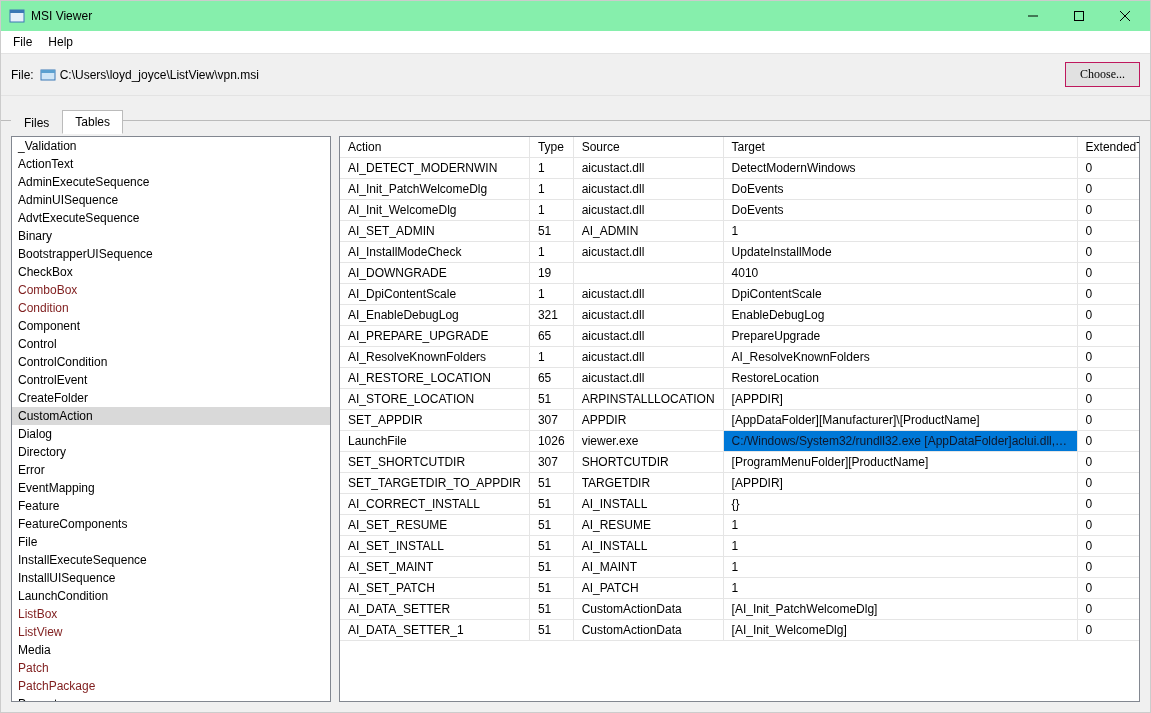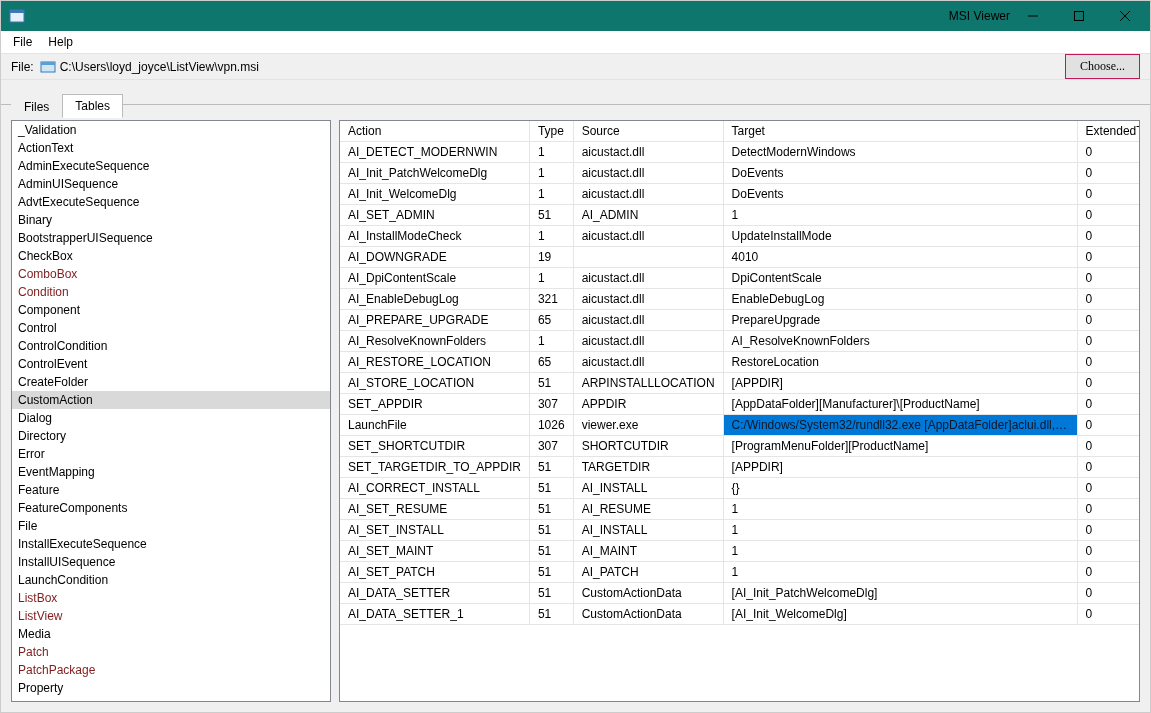--- a/index.html
+++ b/index.html
@@ -17,22 +17,21 @@
   background: #fff;
   border: 1px solid #ccc;
   display: flex;
   flex-direction: column;
 }
 .titlebar {
   height: 30px;
   display: flex;
   align-items: center;
   padding: 12px 2px;
-  background: #0f766e;
-  text-align: right;
+  background: #86efac;
 }
 .titlebar-icon {
   width: 16px;
   height: 16px;
   margin: 0 6px;
   display: inline-flex;
 }
 .titlebar-title {
   flex: 1;
   font-size: 12px;
@@ -58,21 +57,21 @@
   background: #fff;
 }
 .menu-item {
   padding: 2px 8px;
   cursor: pointer;
 }
 .toolbar-row {
   background: #f0f0f0;
   border-top: 1px solid #e3e3e3;
   border-bottom: 1px solid #e3e3e3;
-  padding: 0 10px;
+  padding: 8px 10px;
   display: flex;
   align-items: center;
 }
 .toolbar-row .label {
   margin-right: 6px;
 }
 .file-icon {
   width: 16px;
   height: 16px;
   margin-right: 4px;

